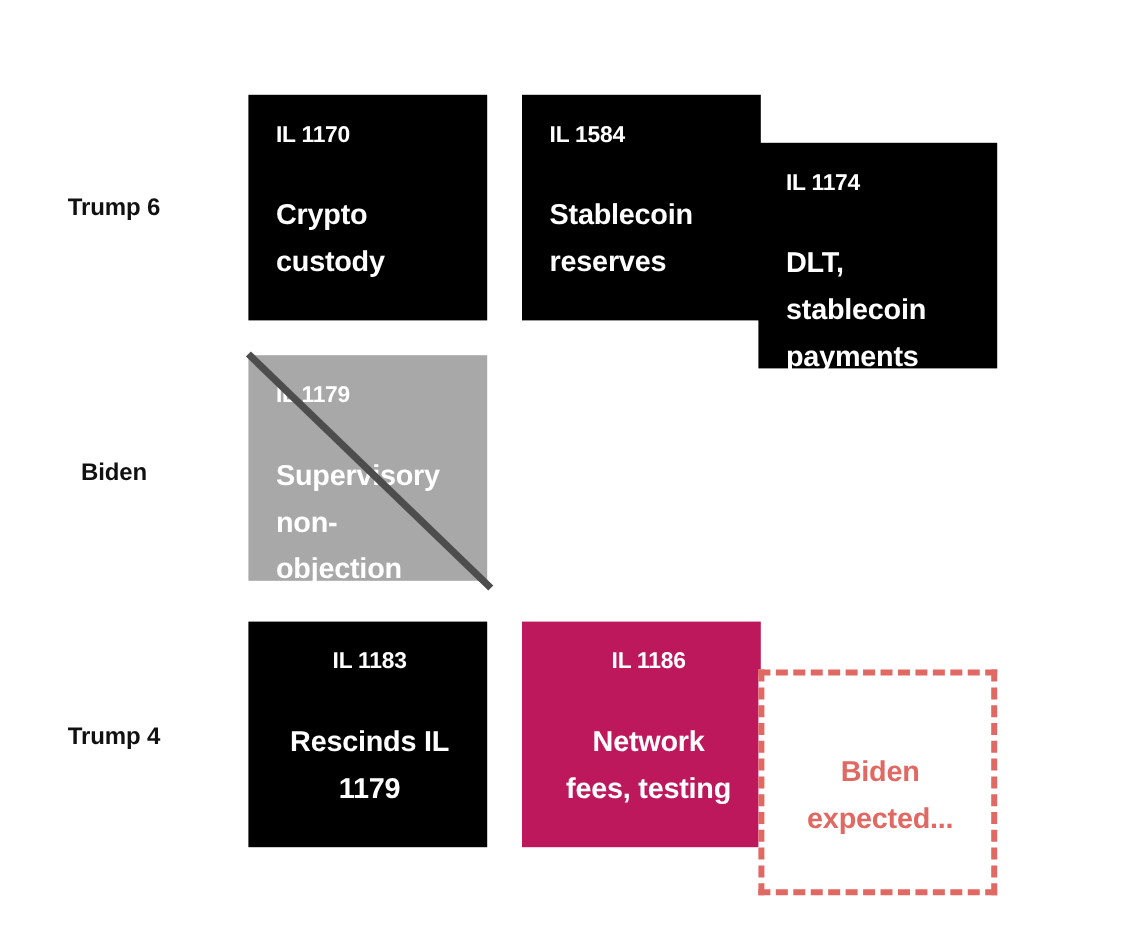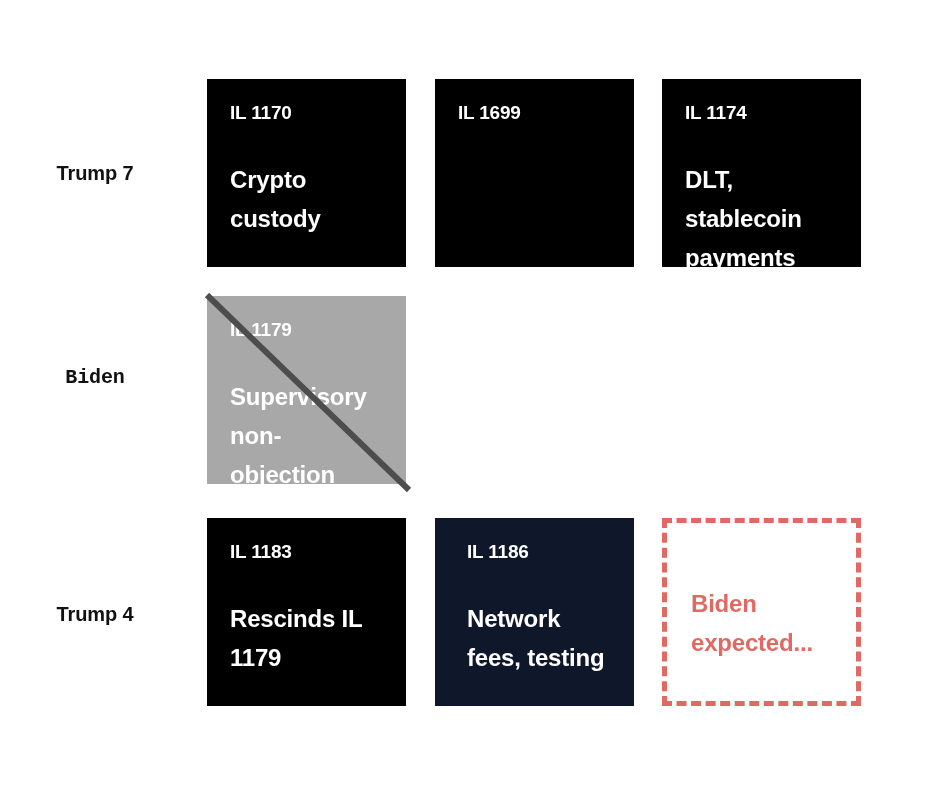--- a/index.html
+++ b/index.html
@@ -26,34 +26,34 @@
     left: 0;
     width: 190px;
     text-align: center;
     font-size: 20px;
     font-weight: bold;
     color: #111111;
     letter-spacing: -0.1px;
     line-height: 1;
   }
   .row-label.r1 { top: 163px; }
-  .row-label.r2 { top: 368px; font-family: Liberation Mono, monospace; }
+  .row-label.r2 { top: 384px; }
   .row-label.r3 { top: 604px; }
 
   
   .card {
     position: absolute;
     width: 199px;
     height: 188px;
     box-sizing: border-box;
     padding: 23px 20px 0 23px;
   }
   .card.black { background: #000000; }
   .card.gray  { background: #a8a8a8; }
-  .card.red   { background: #0f172a; padding-left: 32px; }
+  .card.red   { background: #be185d; padding-left: 32px; }
   .card.ghost {
     background: #ffffff;
     border: 5px dashed #e06a63;
     padding-top: 62px;
   }
 
   .card-id {
     font-size: 19px;
     font-weight: bold;
     color: #ffffff;
@@ -75,51 +75,52 @@
   }
   .card.ghost .card-desc {
     color: #e06a63;
     margin: 0;
     padding-left: 1px;
   }
 
   
   .c1 { left: 207px; }
   .c2 { left: 435px; }
-  .c3 { left: 662px; }
+  .c3 { left: 632px; margin-top: 40px; }
 
   .r1 { top: 79px; }
   .r2 { top: 296px; }
-  .r3 { top: 518px; }
+  .r3 { top: 518px; text-align: center; }
 
   
   .strike {
     position: absolute;
     left: 200px;
     top: 289px;
     width: 215px;
     height: 208px;
     pointer-events: none;
     z-index: 3;
   }
 </style>
 </head>
 <body>
 
 <div class="matrix">
 
-  <div class="row-label r1">Trump 7</div>
+  <div class="row-label r1">Trump 6</div>
 
   <div class="card black c1 r1">
     <div class="card-id">IL 1170</div>
     <div class="card-desc">Crypto custody</div>
   </div>
 
   <div class="card black c2 r1">
-    <div class="card-id">IL 1699</div>
+    <div class="card-id">IL 1584</div>
+    <div class="card-desc">Stablecoin reserves</div>
   </div>
 
   <div class="card black c3 r1">
     <div class="card-id">IL 1174</div>
     <div class="card-desc">DLT, stablecoin payments</div>
   </div>
 
   <div class="row-label r2">Biden</div>
 
   <div class="card gray c1 r2">

